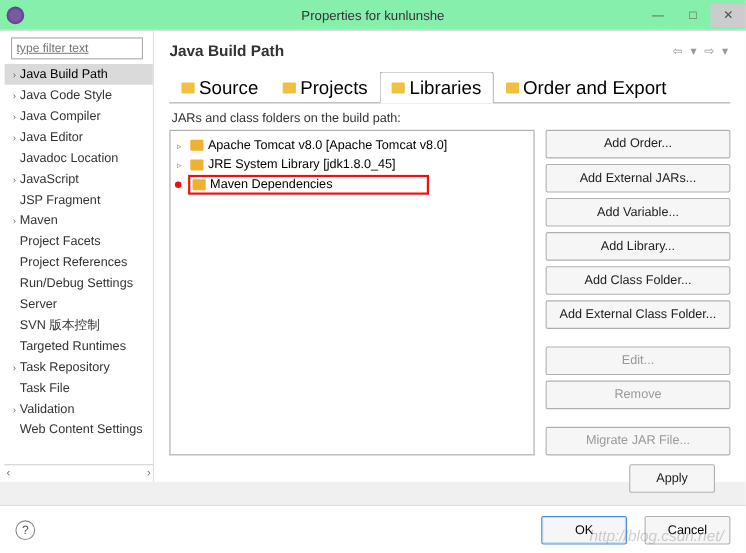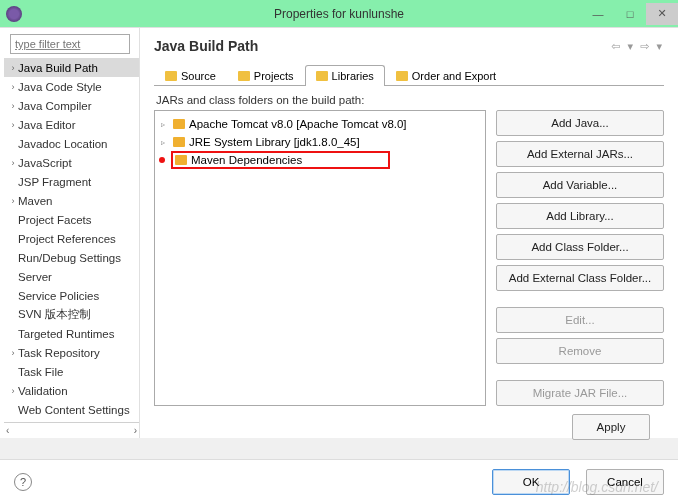--- a/index.html
+++ b/index.html
@@ -15,21 +15,21 @@
   .filter-input { margin: 0 6px 4px 6px; height: 20px; font-size: 11px; color: #888; padding: 2px 4px; border: 1px solid #aaa; width: 120px; text-decoration: underline; }
   .tree { flex: 1; overflow: hidden; font-size: 11.5px; color: #333; }
   .tree-item { height: 19px; display: flex; align-items: center; padding-left: 4px; white-space: nowrap; cursor: default; }
   .tree-item.sel { background: #dadada; color: #000; }
   .exp { width: 10px; display: inline-block; color: #666; font-size: 9px; text-align: center; }
   .hscroll { height: 16px; border-top: 1px solid #d0d0d0; display: flex; align-items: center; justify-content: space-between; padding: 0 2px; color: #666; font-size: 10px; }
   .main { flex: 1; padding: 10px 14px 0 14px; display: flex; flex-direction: column; }
   .main-header { display: flex; justify-content: space-between; align-items: center; margin-bottom: 10px; }
   .main-title { font-size: 14px; font-weight: 600; color: #333; }
   .nav-arrows { color: #999; font-size: 11px; letter-spacing: 2px; }
-  .tabs { display: flex; border-bottom: 1px solid #aaa; font-size: 11px; }
+  .tabs { display: flex; border-bottom: 1px solid #aaa; font-size: 17px; }
   .tab { padding: 4px 10px; border: 1px solid transparent; border-bottom: none; display: flex; align-items: center; gap: 4px; position: relative; top: 1px; cursor: default; }
   .tab.active { border-color: #aaa; background: #fff; border-radius: 3px 3px 0 0; }
   .tab-icon { width: 12px; height: 10px; background: #f0c040; border-radius: 1px; display: inline-block; }
   .desc { font-size: 11.5px; margin: 8px 0 4px 2px; color: #333; }
   .content-row { display: flex; gap: 10px; flex: 1; }
   .jar-list { flex: 1; border: 1px solid #aaa; padding: 4px; font-size: 11.5px; overflow: hidden; }
   .jar-item { height: 18px; display: flex; align-items: center; gap: 4px; padding-left: 2px; }
   .tri { color: #888; font-size: 8px; width: 8px; }
   .lib-icon { width: 12px; height: 10px; background: #f0b030; border-radius: 1px; display: inline-block; }
   .red-box { border: 2px solid #e11; display: inline-flex; align-items: center; gap: 4px; padding: 0 86px 0 2px; height: 18px; }
@@ -106,24 +106,20 @@
       <div class="tree-item">
           <span class="exp"></span>
           <span>Run/Debug Settings</span>
         </div>
       <div class="tree-item">
           <span class="exp"></span>
           <span>Server</span>
         </div>
       <div class="tree-item">
           <span class="exp"></span>
-          <span>Service Policies</span>
-        </div>
-      <div class="tree-item">
-          <span class="exp"></span>
           <span>SVN 版本控制</span>
         </div>
       <div class="tree-item">
           <span class="exp"></span>
           <span>Targeted Runtimes</span>
         </div>
       <div class="tree-item">
           <span class="exp">›</span>
           <span>Task Repository</span>
         </div>
@@ -191,21 +187,21 @@
         <div class="jar-item">
           <span class="red-dot"></span>
           <span class="red-box">
             <span class="lib-icon"></span>
             <span>Maven Dependencies</span>
           </span>
         </div>
       </div>
 
       <div class="btn-col">
-        <button class="side-btn">Add Java...</button>
+        <button class="side-btn">Add Order...</button>
         <button class="side-btn">Add External JARs...</button>
         <button class="side-btn">Add Variable...</button>
         <button class="side-btn">Add Library...</button>
         <button class="side-btn">Add Class Folder...</button>
         <button class="side-btn">Add External Class Folder...</button>
         <div style="height:6px"></div>
         <button class="side-btn" disabled="">Edit...</button>
         <button class="side-btn" disabled="">Remove</button>
         <div style="height:6px"></div>
         <button class="side-btn" disabled="">Migrate JAR File...</button>

